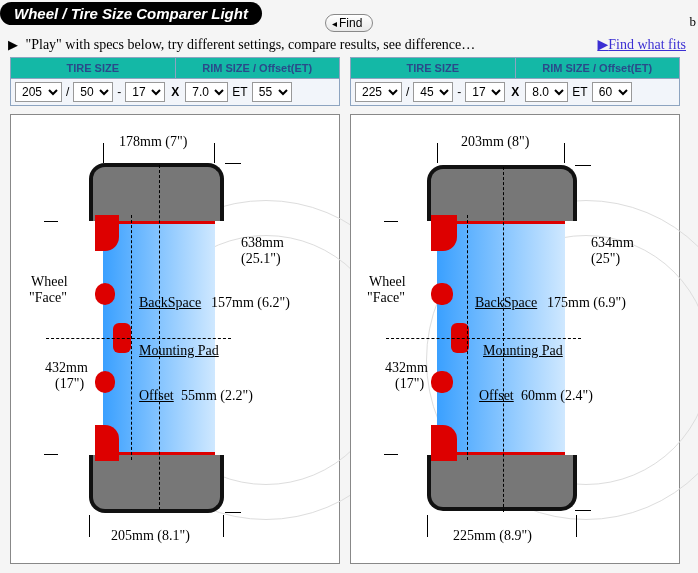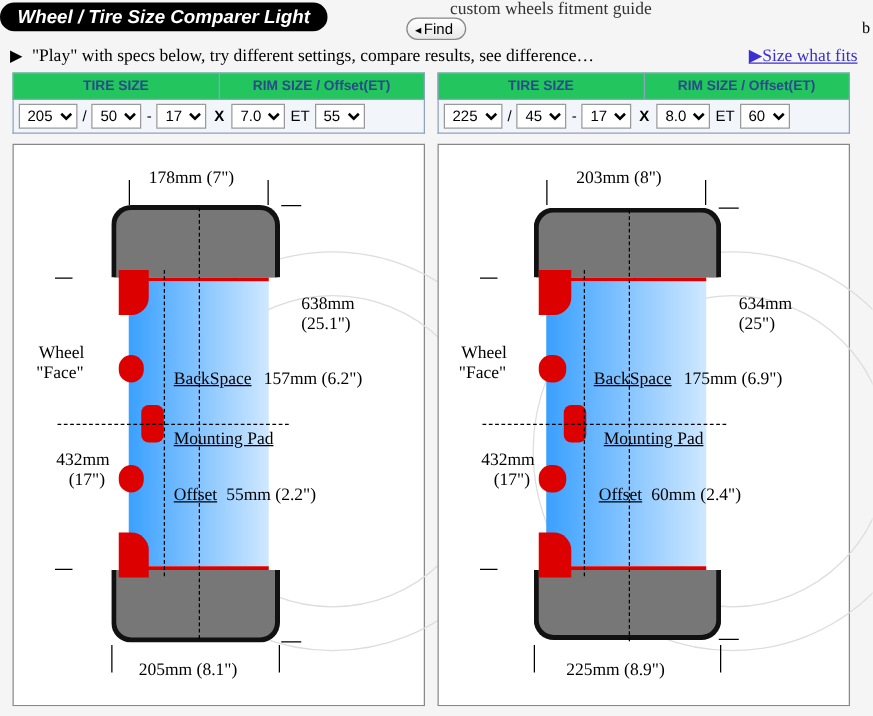--- a/index.html
+++ b/index.html
@@ -29,21 +29,21 @@
 .instr { padding: 2px 12px 4px 8px; display: flex; justify-content: space-between; align-items: center; }
 .instr .arrow { font-size: 13px; margin-right: 4px; }
 .instr a { color: #3b2fd3; text-decoration: underline; }
 
 
 .cols { display: flex; gap: 10px; padding: 0 10px; }
 .col { width: 330px; }
 
 
 .ctrl-head {
-  display: flex; border: 1px solid #8da4c0; background: #22c55e;
+  display: flex; border: 1px solid #8da4c0; background: #14b8a6;
   font-family: Arial, sans-serif; font-size: 11px; font-weight: bold;
   color: #2a4a8a;
 }
 .ctrl-head > div { flex: 1; text-align: center; padding: 4px 2px; }
 .ctrl-head > div:first-child { border-right: 1px solid #8da4c0; }
 .ctrl-row {
   display: flex; align-items: center; gap: 4px;
   border: 1px solid #8da4c0; border-top: none; background: #f2f5fa;
   padding: 3px 4px; font-family: Arial, sans-serif; font-size: 12px;
 }
@@ -83,31 +83,30 @@
 }
 .bg-circle {
   position: absolute; border: 1px solid #ddd; border-radius: 50%;
 }
 </style>
 </head>
 <body>
 
 <div class="top">
   <div class="title-pill">Wheel / Tire Size Comparer Light</div>
-  <div class="guide">custom wheels fitment guide</div>
   <button class="back-btn"><span>Find</span></button>
   <div class="letter-b">b</div>
 </div>
 
 <div class="instr">
   <div>
     <span class="arrow">▶</span>
     <span>"Play" with specs below, try different settings, compare results, see difference…</span>
   </div>
-  <a href="#"><span>▶</span><span>Size what fits</span></a>
+  <a href="#"><span>▶</span><span>Find what fits</span></a>
 </div>
 
 <div class="cols">
 
 <div class="col">
   <div class="ctrl-head">
     <div>TIRE SIZE</div>
     <div>RIM SIZE / Offset(ET)</div>
   </div>
   <div class="ctrl-row">

